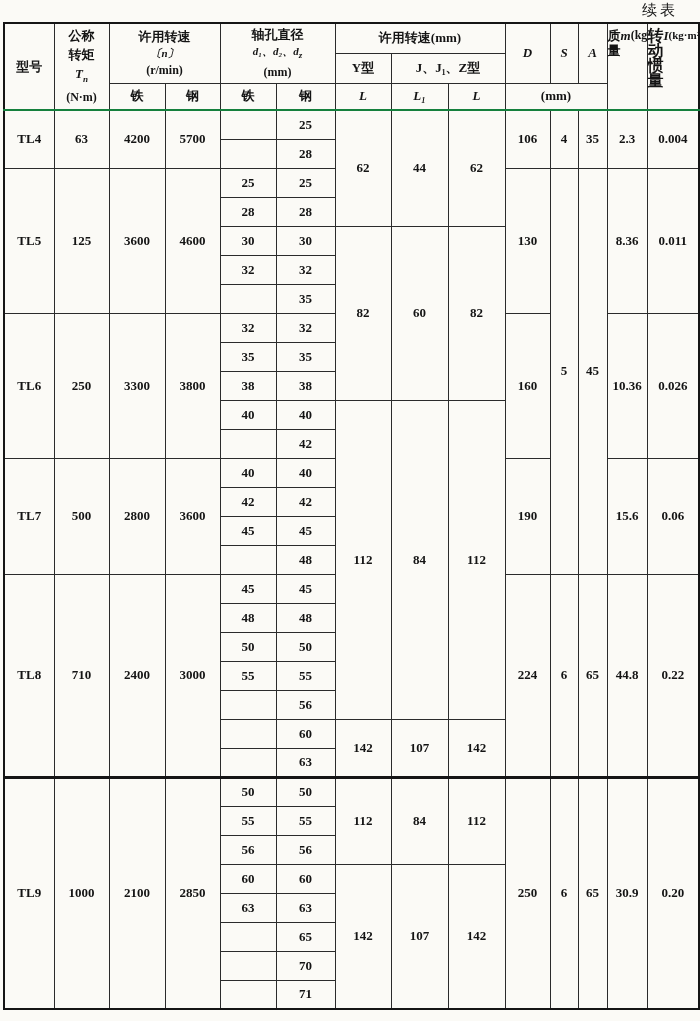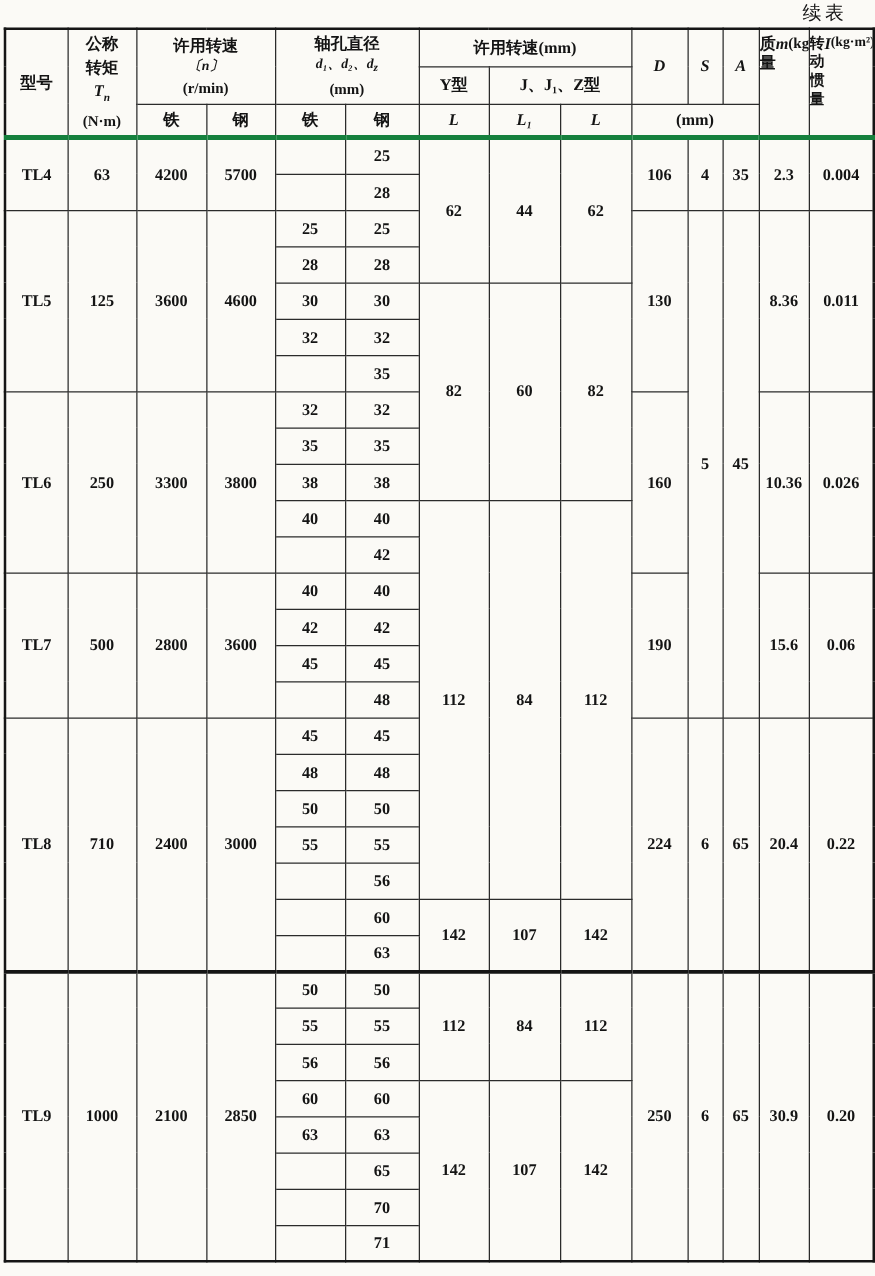--- a/index.html
+++ b/index.html
@@ -34,33 +34,33 @@
     vertical-align: middle;
     font-weight: 700;
     font-size: 13px;
     padding: 0;
     overflow: hidden;
   }
   thead tr.hr1 { height: 30px; }
   thead tr.hr2 { height: 30px; }
   thead tr.hr3 { height: 27px; }
   tbody tr { height: 29px; }
-  .bb2 { border-bottom: 4px solid #15803d; }
+  .bb2 { border-bottom: 2px solid #15803d; }
   td.thick-top { border-top: 3px solid #151515; }
   .it { font-style: italic; }
   .unit { font-size: 12px; }
   .sm { font-size: 11px; }
   sub { font-size: 9px; }
   .stack { display: flex; flex-direction: column; justify-content: center; line-height: 19px; }
   .stack3 { display: flex; flex-direction: column; justify-content: center; line-height: 17px; }
   .spread {
     display: flex; justify-content: space-between;
     height: 78px; line-height: 15px;
   }
-  .cjk-tight { letter-spacing: 0px; font-size: 12px; }
+  .cjk-tight { letter-spacing: 0px; font-size: 16px; }
 </style>
 </head>
 <body>
 
 <div class="page">
 
   <div class="continued">续表</div>
 
   <table class="spec">
     <colgroup>
@@ -247,21 +247,21 @@
         <tr>
           <td rowspan="7">TL8</td>
           <td rowspan="7">710</td>
           <td rowspan="7">2400</td>
           <td rowspan="7">3000</td>
           <td>45</td>
           <td>45</td>
           <td rowspan="7">224</td>
           <td rowspan="7">6</td>
           <td rowspan="7">65</td>
-          <td rowspan="7">20.4</td>
+          <td rowspan="7">44.8</td>
           <td rowspan="7">0.22</td>
         </tr>
         <tr>
           <td>48</td>
           <td>48</td>
         </tr>
         <tr>
           <td>50</td>
           <td>50</td>
         </tr>

